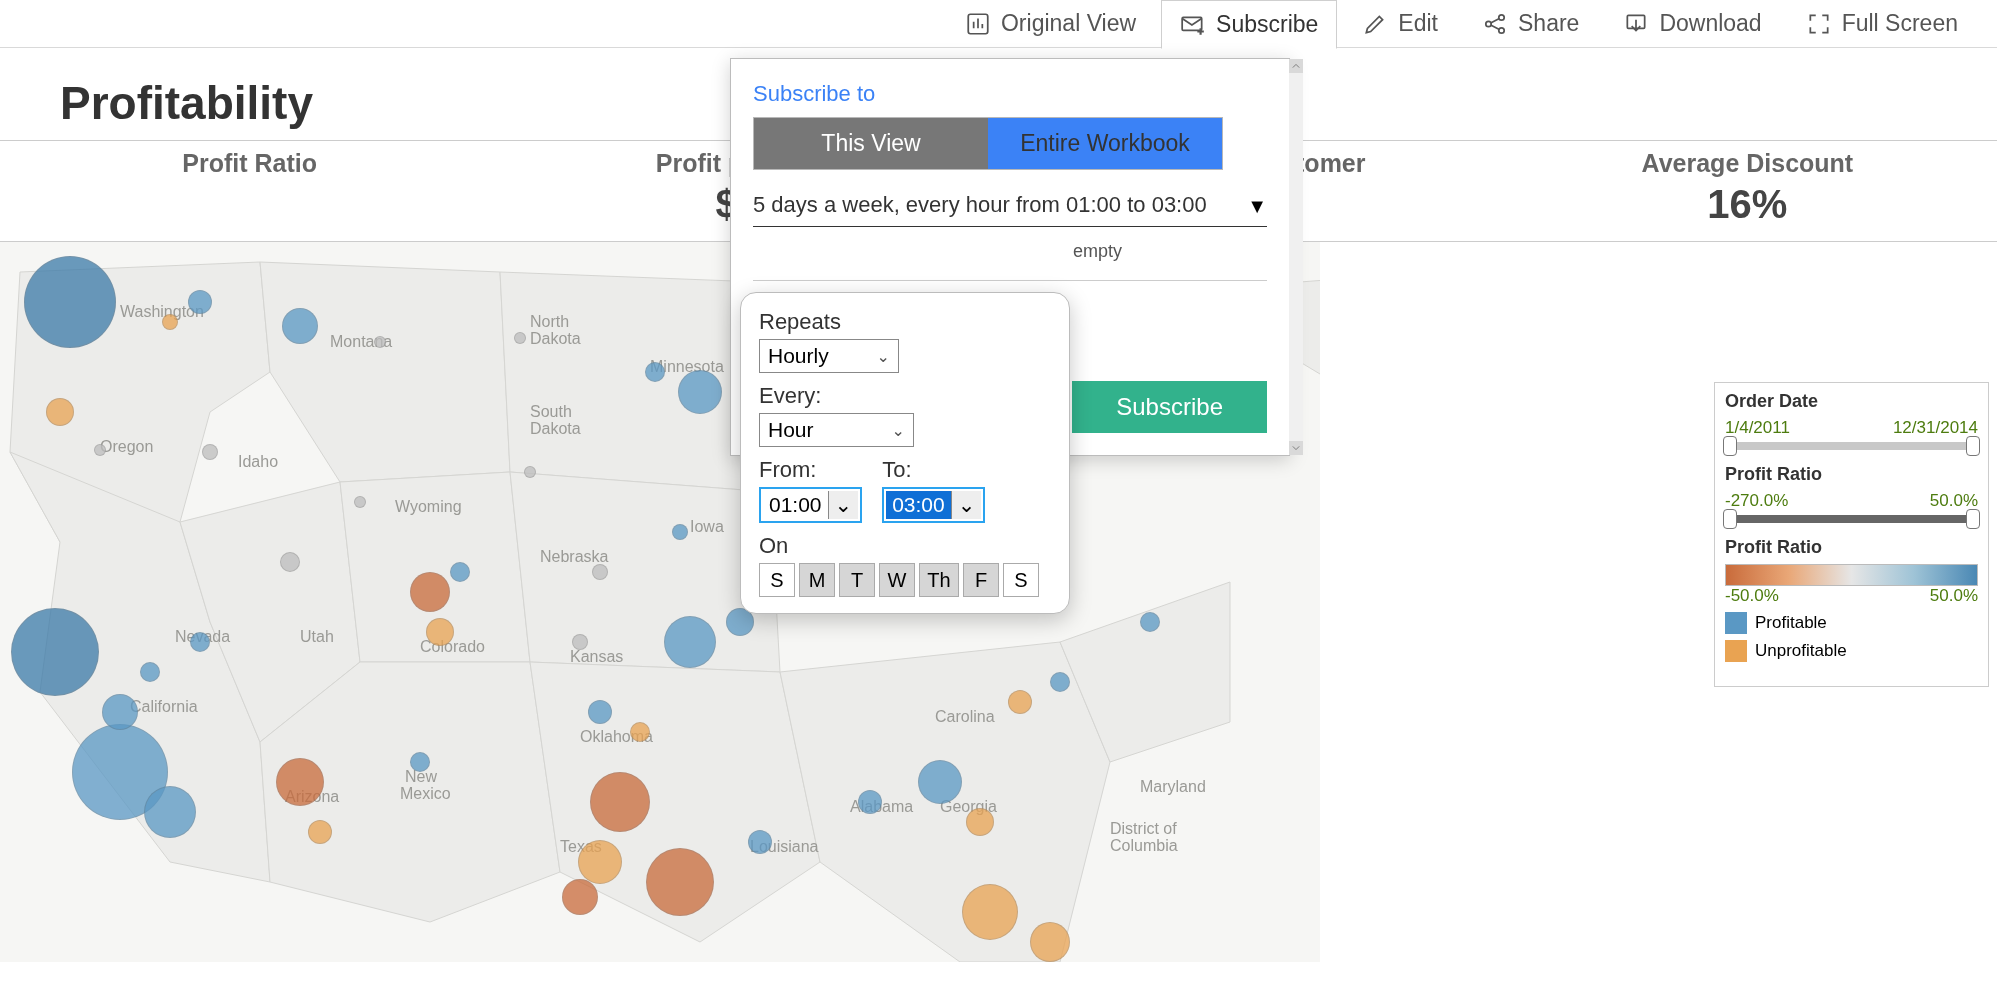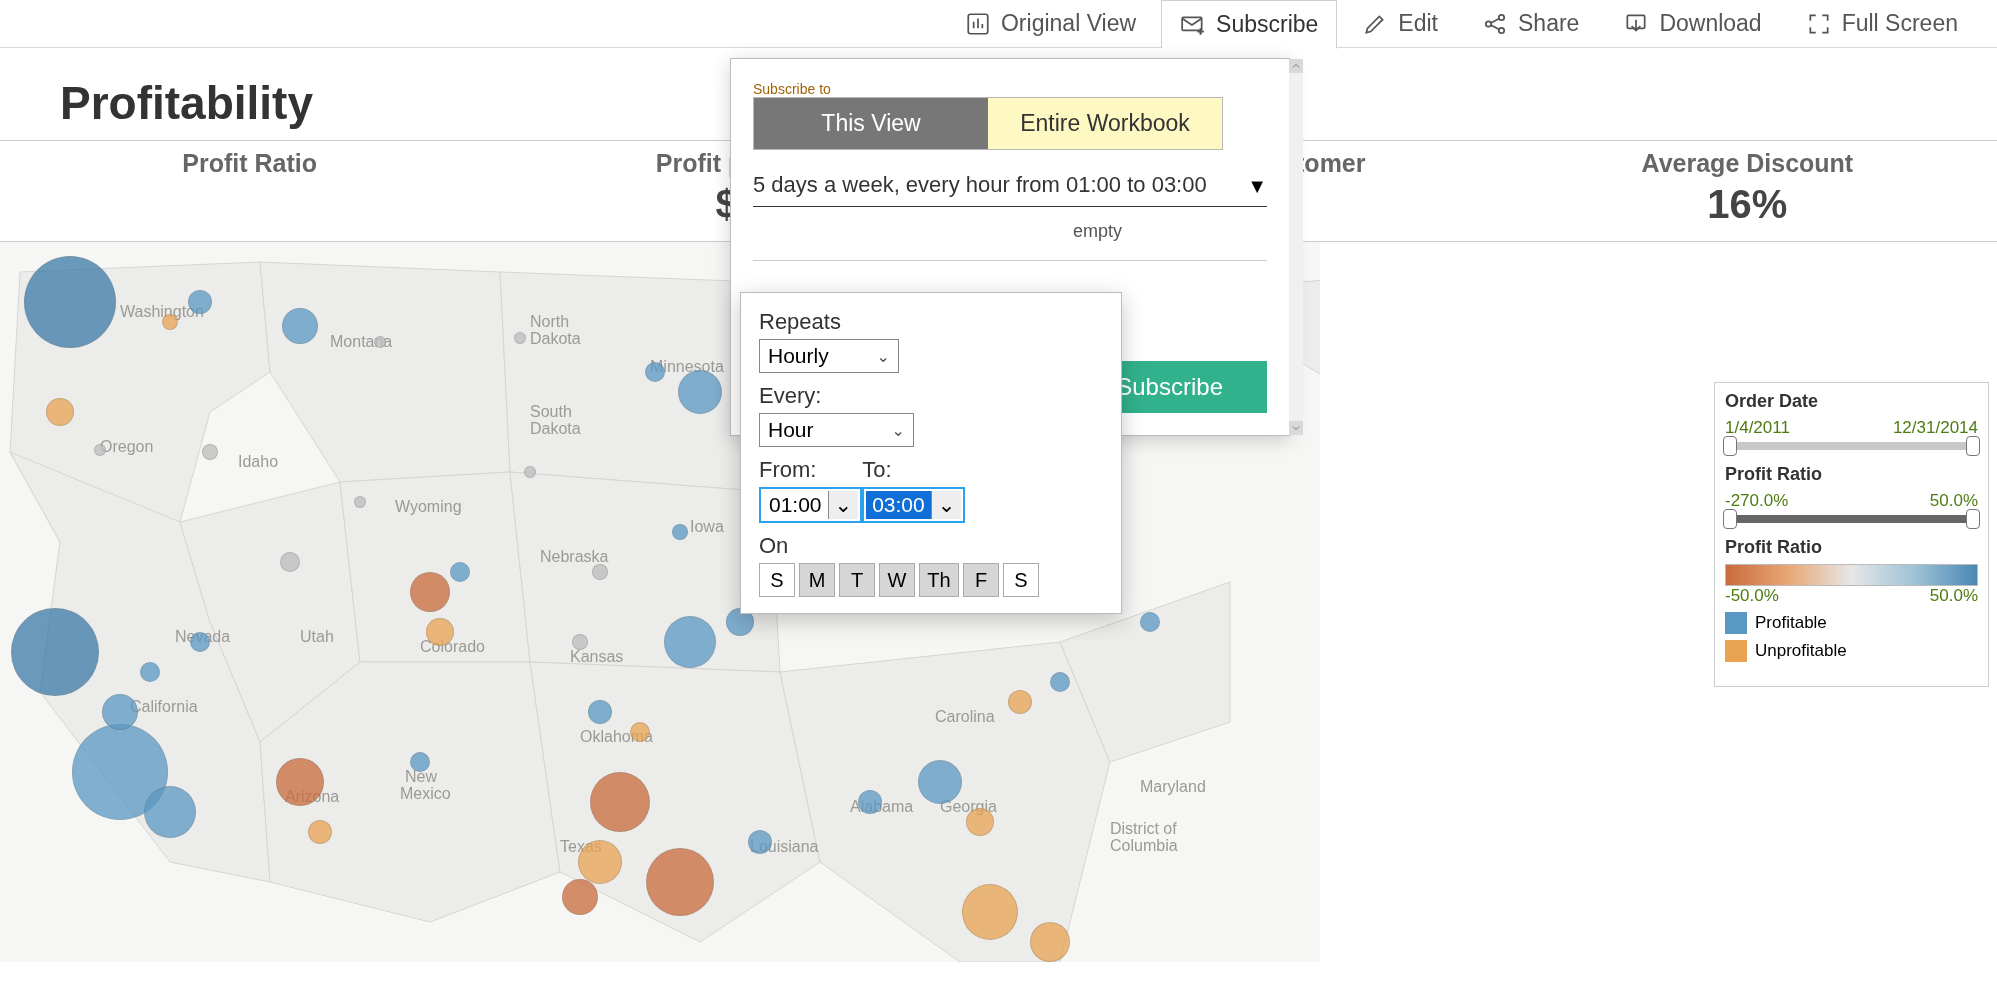--- a/index.html
+++ b/index.html
@@ -132,29 +132,29 @@
     width: 14px;
     background: #f0f0f0;
   }
   .scrollbar .sbtn {
     width: 14px; height: 14px; background: #d9d9d9;
     display:flex;align-items:center;justify-content:center;
   }
   .scrollbar .sbtn.top { position:absolute; top:0; }
   .scrollbar .sbtn.bot { position:absolute; bottom:0; }
   .scrollbar .sbtn svg { width:8px;height:8px; }
-  .sub-label { font-size: 14px; color: #a16207; }
+  .sub-label { font-size: 22px; color: #3b82f6; margin-bottom: 10px; }
   .seg-btns { display: flex; border: 1px solid #b8b8b8; width: 470px; margin-bottom: 18px; }
   .seg-btn {
     flex: 1;
     text-align: center;
     padding: 12px 0;
     font-size: 23px;
     color: #333;
-    background: #fef9c3;
+    background: #3b82f6;
     cursor: pointer;
   }
   .seg-btn.active { background: #777; color: #fff; }
   .schedule-select {
     border-bottom: 1px solid #333;
     padding: 4px 0 8px 0;
     display: flex;
     justify-content: space-between;
     align-items: flex-end;
     margin-bottom: 14px;
@@ -171,42 +171,42 @@
     font-size: 24px;
     float: right;
     cursor: pointer;
   }
 
   
   .schedule-popup {
     position: absolute;
     top: 292px;
     left: 740px;
-    width: 382px;
+    width: 330px;
     background: #fff;
     border: 1px solid #bcbcbc;
-    border-radius: 0;
+    border-radius: 16px;
     box-shadow: 0 6px 22px rgba(0,0,0,.22);
     padding: 16px 18px 16px 18px;
     z-index: 30;
   }
   .sp-label { font-size: 22px; color: #333; margin-bottom: 4px; }
   .sp-select {
     display: inline-flex;
     align-items: center;
     justify-content: space-between;
     border: 1px solid #888;
     padding: 4px 8px;
     font-size: 21px;
     background: #fff;
     min-width: 140px;
     margin-bottom: 10px;
   }
   .sp-select .chev { font-size: 16px; color: #555; }
-  .sp-fromto { display: flex; }
+  .sp-fromto { display: flex; gap: 20px; }
   .sp-col { display: flex; flex-direction: column; }
   .time-sel {
     display: inline-flex;
     align-items: center;
     border: 2px solid #2aa3ef;
     padding: 2px 2px;
     font-size: 21px;
   }
   .time-sel .val { padding: 2px 6px; }
   .time-sel .val.hi { background: #0f6fd6; color: #fff; }

